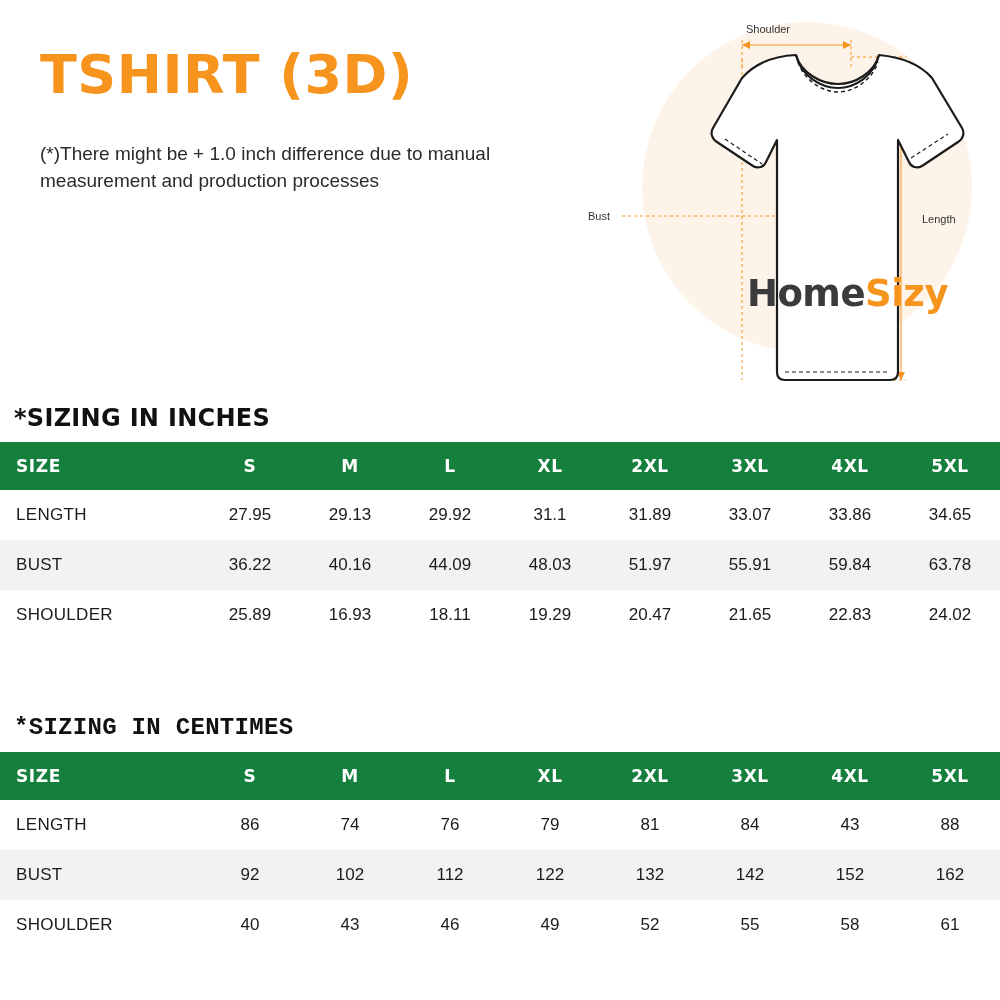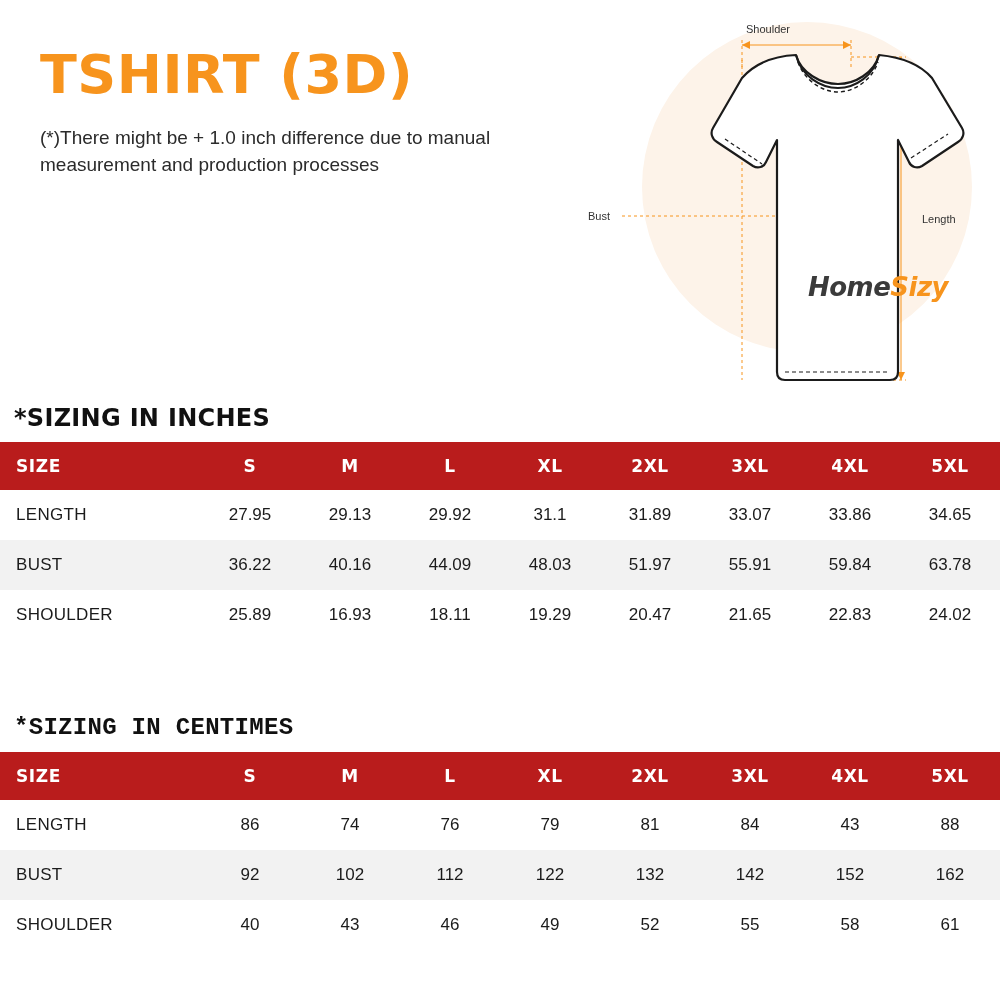--- a/index.html
+++ b/index.html
@@ -39,21 +39,21 @@
     font-family: "DejaVu Sans", sans-serif;
     font-weight: bold;
     color: #F7941D;
     font-size: 54px;
     line-height: 62px;
     letter-spacing: 0.5px;
     white-space: nowrap;
     margin-top: 10px;
   }
   .subtitle {
-    margin-top: 18px;
+    margin-top: 34px;
     font-size: 19px;
     line-height: 27px;
     color: #2b2b2b;
     max-width: 520px;
   }
 
   
   .illustration {
     position: absolute;
     right: 10px;
@@ -69,23 +69,22 @@
     height: 330px;
     border-radius: 50%;
     background: #fdf3e9;
   }
   .brand {
     position: absolute;
     right: 42px;
     top: 272px;
     font-family: "DejaVu Sans", sans-serif;
     font-weight: bold;
-    font-size: 26px;
+    font-size: 37px;
     letter-spacing: -0.5px;
-    font-style: italic;
   }
   .brand .home { color: #3b3b3b; }
   .brand .sizy { color: #F7941D; }
 
   .label {
     position: absolute;
     font-size: 11px;
     color: #333;
   }
   .lbl-shoulder { left: 176px; top: 23px; }
@@ -117,21 +116,21 @@
   #table-cm { top: 752px; }
 
   .table th, .table td {
     font-size: 17px;
     height: 50px;
     padding: 0;
     text-align: center;
     vertical-align: middle;
   }
   .table thead th {
-    background: #b91c1c;
+    background: #15803d;
     color: #ffffff;
     font-family: "DejaVu Sans", sans-serif;
     font-weight: bold;
     font-size: 17px;
     letter-spacing: 0.6px;
     height: 48px;
   }
   .table thead th.first-col,
   .table tbody td.first-col {
     text-align: left;

